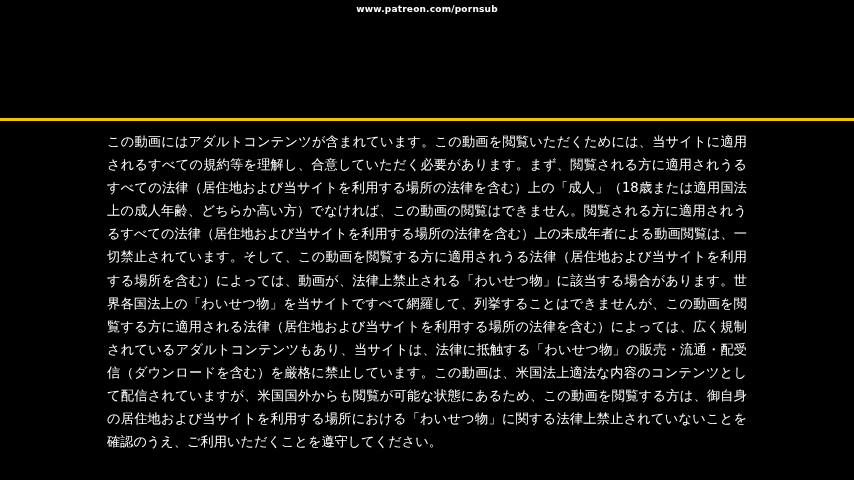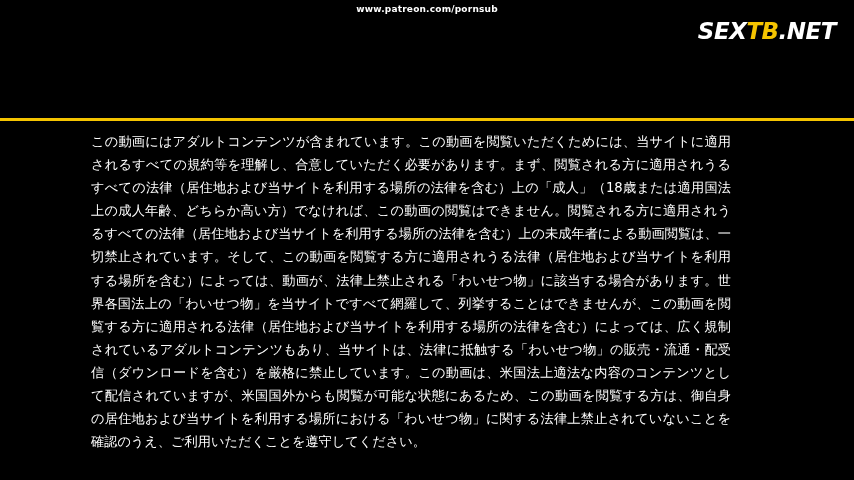--- a/index.html
+++ b/index.html
@@ -74,21 +74,21 @@
     top: 118px;
     left: 0;
     width: 854px;
     height: 3px;
     background: #f5c400;
   }
   
   .body-copy {
     position: absolute;
     top: 130px;
-    left: 91px;
+    left: 107px;
     width: 640px;
     color: #ffffff;
     font-size: 13.2px;
     line-height: 1.75;
     text-align: justify;
     text-justify: inter-character;
     font-family: "DejaVu Sans", "Liberation Sans", sans-serif;
   }
   .body-copy p {
     margin: 0;
@@ -96,23 +96,20 @@
 </style>
 </head>
 <body>
 
 <div class="page">
 
   <div class="topbar">
     <span class="topbar-text">www.patreon.com/pornsub</span>
   </div>
 
-  <div class="brand">
-    <span class="sex">SEX</span><span class="tb">TB</span><span class="net">.NET</span>
-  </div>
 
 
   <div class="divider"></div>
 
   <div class="body-copy">
     <p>この動画にはアダルトコンテンツが含まれています。この動画を閲覧いただくためには、当サイトに適用されるすべての規約等を理解し、合意していただく必要があります。まず、閲覧される方に適用されうるすべての法律（居住地および当サイトを利用する場所の法律を含む）上の「成人」（18歳または適用国法上の成人年齢、どちらか高い方）でなければ、この動画の閲覧はできません。閲覧される方に適用されうるすべての法律（居住地および当サイトを利用する場所の法律を含む）上の未成年者による動画閲覧は、一切禁止されています。そして、この動画を閲覧する方に適用されうる法律（居住地および当サイトを利用する場所を含む）によっては、動画が、法律上禁止される「わいせつ物」に該当する場合があります。世界各国法上の「わいせつ物」を当サイトですべて網羅して、列挙することはできませんが、この動画を閲覧する方に適用される法律（居住地および当サイトを利用する場所の法律を含む）によっては、広く規制されているアダルトコンテンツもあり、当サイトは、法律に抵触する「わいせつ物」の販売・流通・配受信（ダウンロードを含む）を厳格に禁止しています。この動画は、米国法上適法な内容のコンテンツとして配信されていますが、米国国外からも閲覧が可能な状態にあるため、この動画を閲覧する方は、御自身の居住地および当サイトを利用する場所における「わいせつ物」に関する法律上禁止されていないことを確認のうえ、ご利用いただくことを遵守してください。</p>
   </div>
 
 </div>
 

